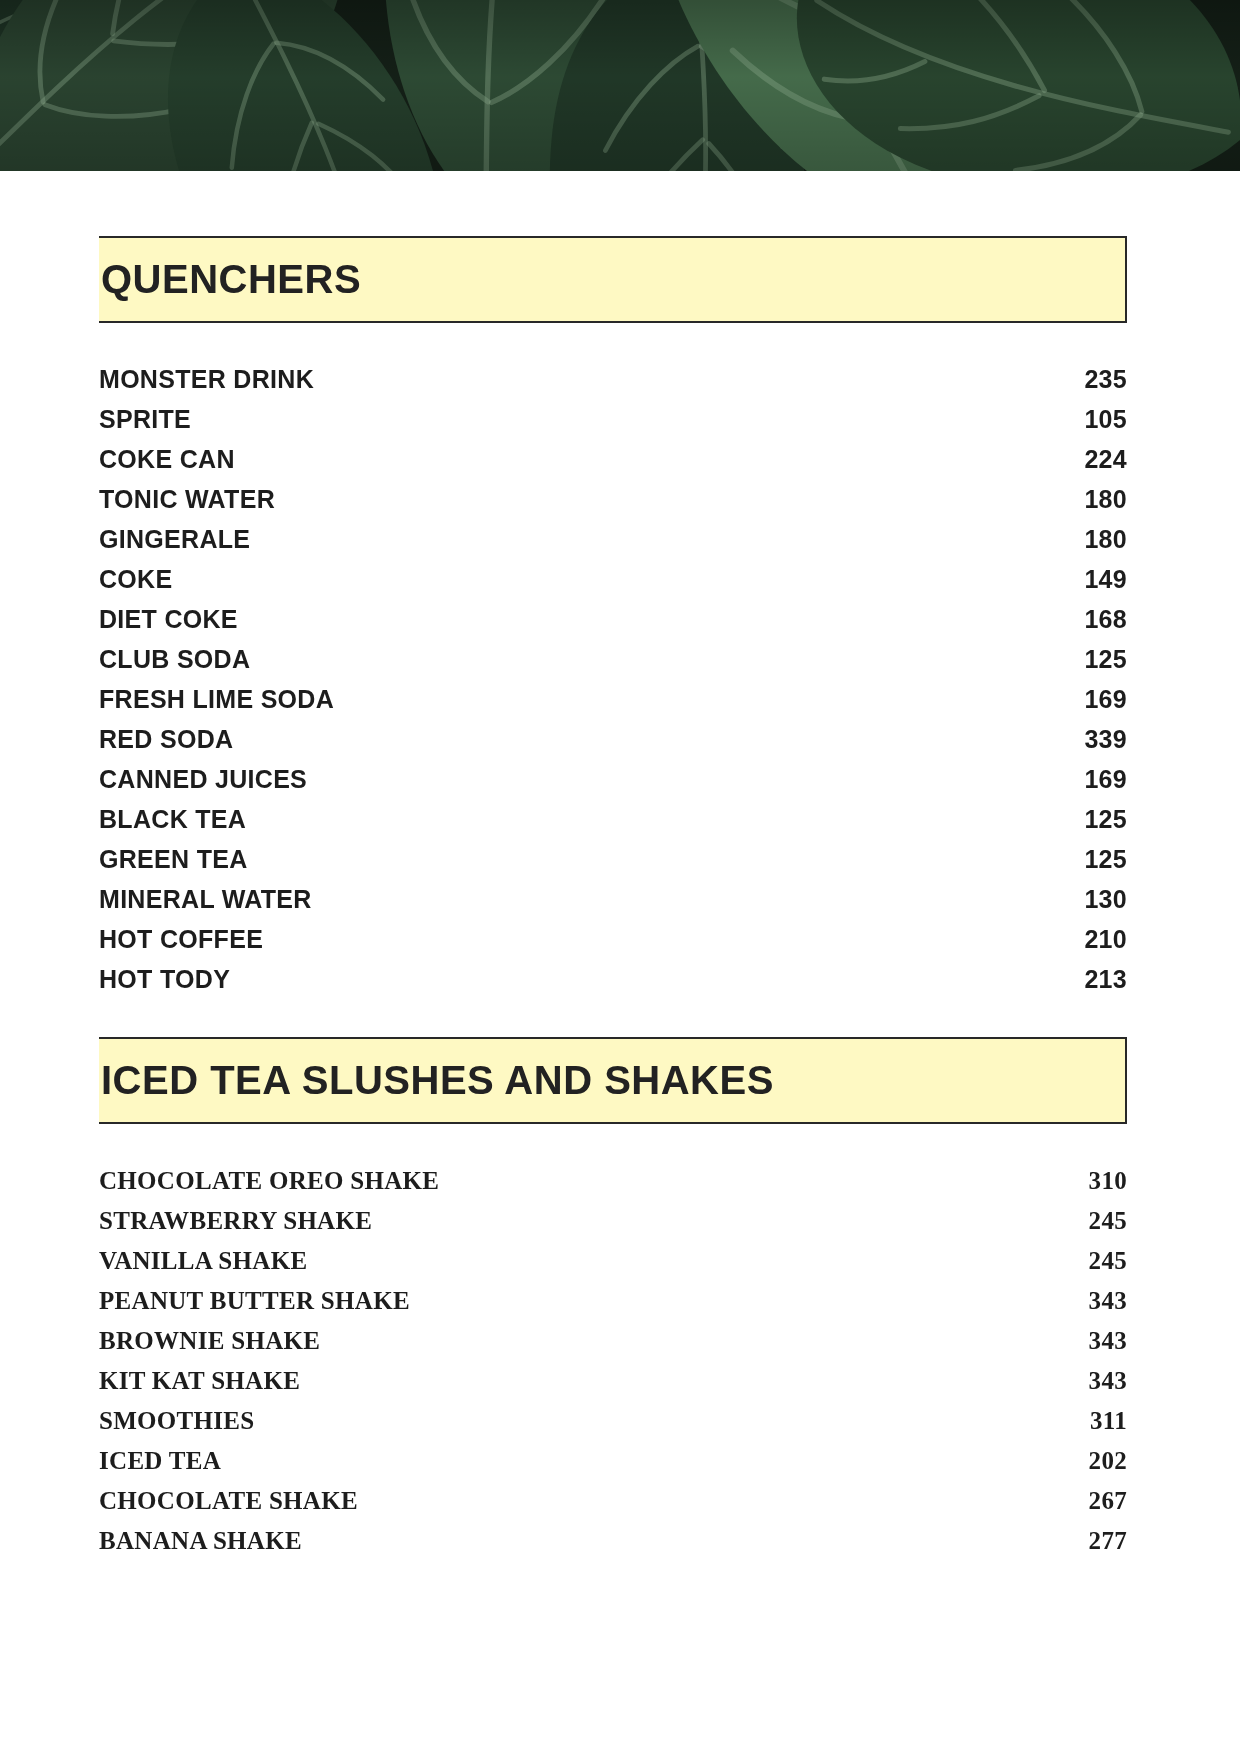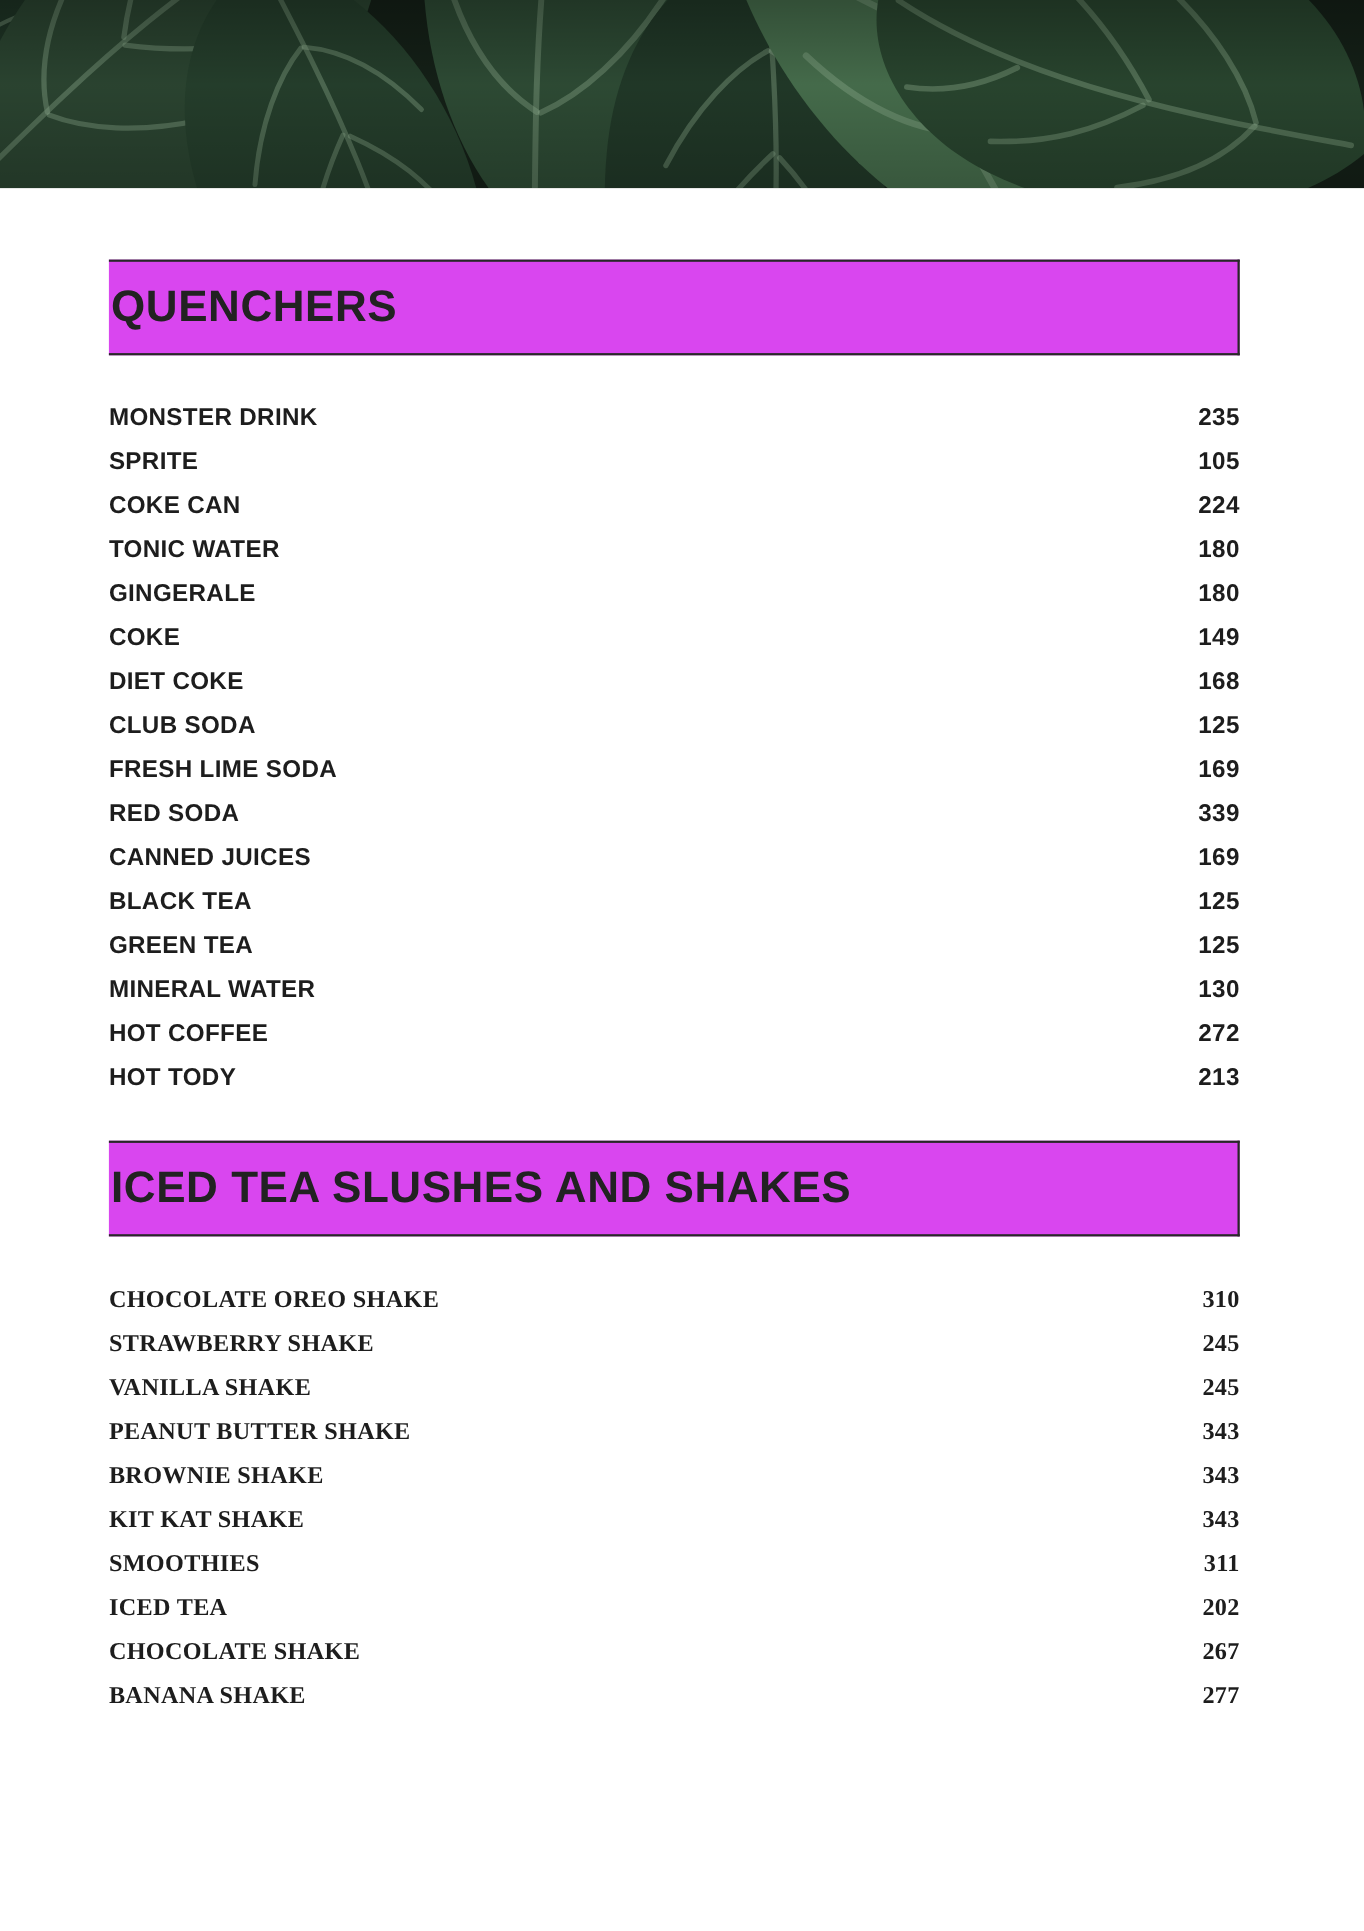--- a/index.html
+++ b/index.html
@@ -6,33 +6,33 @@
   body{
     width:1240px;height:1755px;overflow:hidden;background:#ffffff;
     font-family:"Liberation Sans", sans-serif;color:#1e1e1e;
   }
   .header{width:1240px;height:171px;overflow:hidden;background:#152118;}
   .header svg{display:block;width:1240px;height:171px;}
   .content{margin-left:99px;width:1028px;}
   .title-box{
     margin-top:65px;height:87px;box-sizing:border-box;
     border:2px solid #282828;border-left:none;
-    display:flex;align-items:center;background:#d946ef;
+    display:flex;align-items:center;background:#fef9c3;
   }
   .title{
     margin:0;padding-left:2px;font-size:40px;font-weight:700;
     letter-spacing:0.5px;color:#222222;white-space:nowrap;
   }
   .menu-list{list-style:none;margin:36px 0 0 0;padding:0;}
   .section-b .menu-list{margin-top:37px;font-family:Liberation Serif, serif;}
   .row{
     height:40px;display:flex;align-items:center;justify-content:space-between;
   }
   .item,.price{
-    font-size:22px;font-weight:700;letter-spacing:0.3px;color:#1d1d1d;
+    font-size:25px;font-weight:700;letter-spacing:0.3px;color:#1d1d1d;
     white-space:nowrap;
   }
   .section-b .title-box{margin-top:38px;}
 </style>
 </head>
 <body>
 
 <div class="page">
 
   <div class="header">
@@ -126,21 +126,21 @@
         <li class="row">
           <span class="item">GREEN TEA</span>
           <span class="price">125</span>
         </li>
         <li class="row">
           <span class="item">MINERAL WATER</span>
           <span class="price">130</span>
         </li>
         <li class="row">
           <span class="item">HOT COFFEE</span>
-          <span class="price">272</span>
+          <span class="price">210</span>
         </li>
         <li class="row">
           <span class="item">HOT TODY</span>
           <span class="price">213</span>
         </li>
       </ul>
     </section>
 
     <section class="section-b">
       <div class="title-box">

